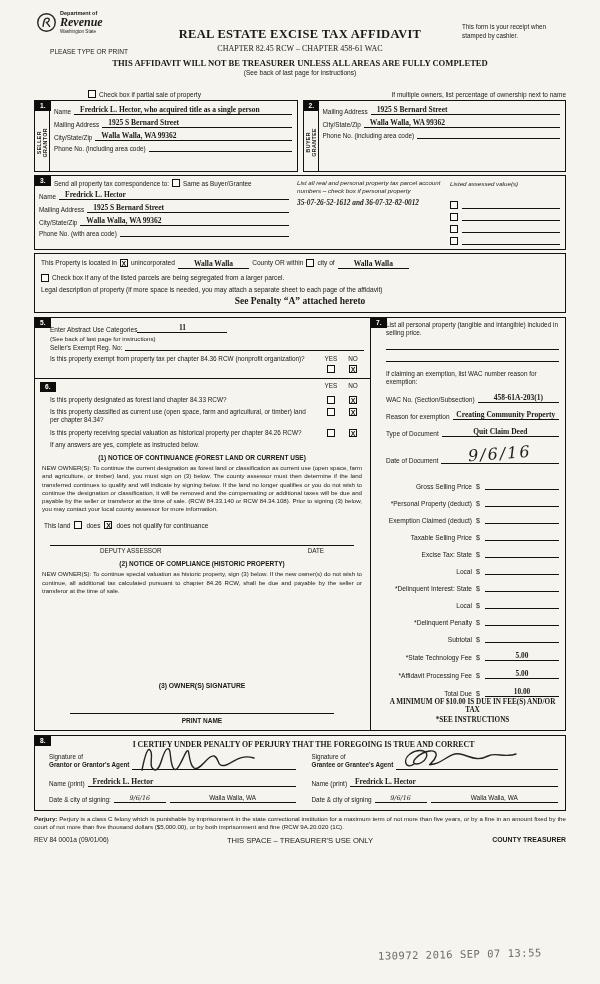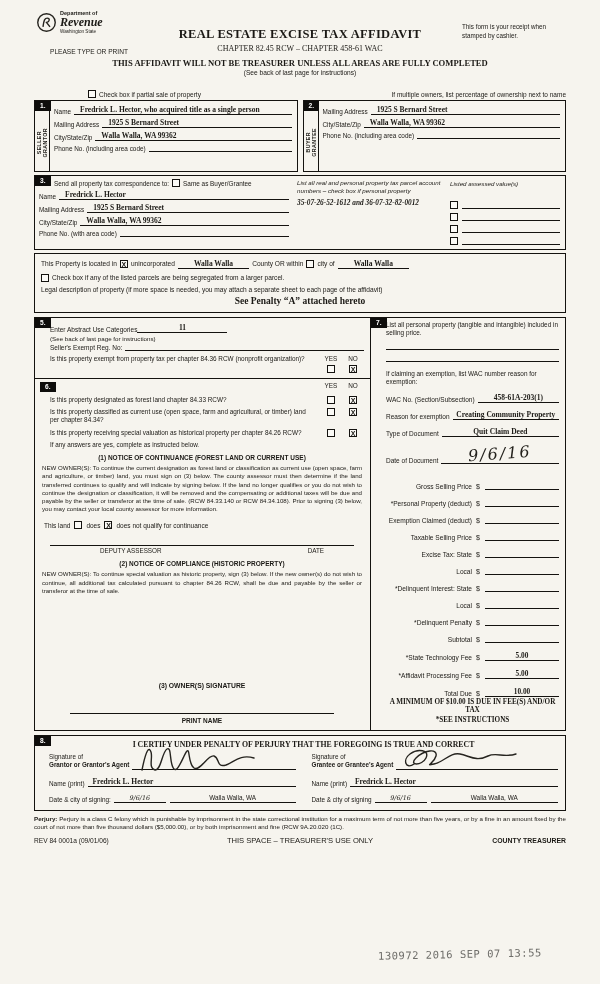--- a/index.html
+++ b/index.html
@@ -56,21 +56,21 @@
   .parcel-nums { width:146px; font-size:7.3px; margin-top:3px; line-height:1.35; }
   .assessed-col { flex:1; padding-top:2px; }
   .arow { display:flex; align-items:flex-end; gap:4px; margin-top:4px; }
   .arow .aline { flex:1; border-bottom:1px solid #14120f; height:8px; }
 
   
   .sec4 { border:1px solid #14120f; margin-top:3px; padding-bottom:2px; }
   .sec4-r1 { display:flex; align-items:flex-end; font-size:6.6px; }
   .sec4-r1 .lbl { white-space:nowrap; padding:2px 2px 0 4px; }
   .street-line { flex:1; border-bottom:1px solid #14120f; margin-right:90px; padding-left:28px; }
-  .sec4-r2 { font-size:6.6px; margin:5px 5px 0 6px; display:flex; align-items:center; gap:3px; white-space:nowrap; }
+  .sec4-r2 { font-size:6.6px; margin:5px 5px 0 6px; display:flex; align-items:flex-start; gap:3px; white-space:nowrap; }
   .uval { border-bottom:1px solid #14120f; padding:0 16px; text-align:center; }
   .sec4-r3 { font-size:6.6px; margin:5px 5px 0 6px; display:flex; align-items:center; gap:3px; }
   .sec4-r4 { font-size:6.6px; margin:4px 5px 0 6px; }
   .exhibit { text-align:center; font-size:9.5px; margin:3px 0 4px; }
 
   
   .cols { display:flex; margin-top:4px; height:414px; }
   .col-l { width:337px; display:flex; flex-direction:column; }
   .sec5 { border:1px solid #14120f; position:relative; padding:3px 6px 5px 15px; }
   .s5row { display:flex; align-items:flex-end; font-size:6.5px; margin-top:2px; }
@@ -128,21 +128,21 @@
   .sigline svg { position:absolute; left:4px; bottom:-5px; overflow:visible; }
   .s8row { display:flex; align-items:flex-end; margin-top:7px; font-size:6.4px; }
   .s8row .lbl { white-space:nowrap; padding-right:3px; }
   .s8row .line { border-bottom:1px solid #14120f; min-height:9px; }
   .nline { flex:1; padding-left:5px; }
   .dline { width:52px; text-align:center; }
   .cline { flex:1; text-align:center; margin-left:4px; }
 
   .perjury { font-size:6.2px; line-height:1.3; text-align:justify; margin-top:4px; }
   .perjury .lead { font-weight:bold; }
-  .botrow { display:flex; align-items:center; margin-top:5px; }
+  .botrow { display:flex; align-items:flex-start; margin-top:5px; }
   .botrow .rev { width:150px; font-size:6.6px; }
   .botrow .tspace { flex:1; text-align:center; font-size:7.6px; }
   .botrow .ctreas { width:150px; text-align:right; font-weight:bold; font-size:6.9px; }
 
   .stamp { position:absolute; left:378px; top:948px; font-family:"DejaVu Sans Mono",monospace; font-size:10.5px; color:#6f6e6a; letter-spacing:.5px; transform:rotate(-1.2deg); white-space:nowrap; }
 </style>
 </head>
 <body>
 
 <div class="page">

